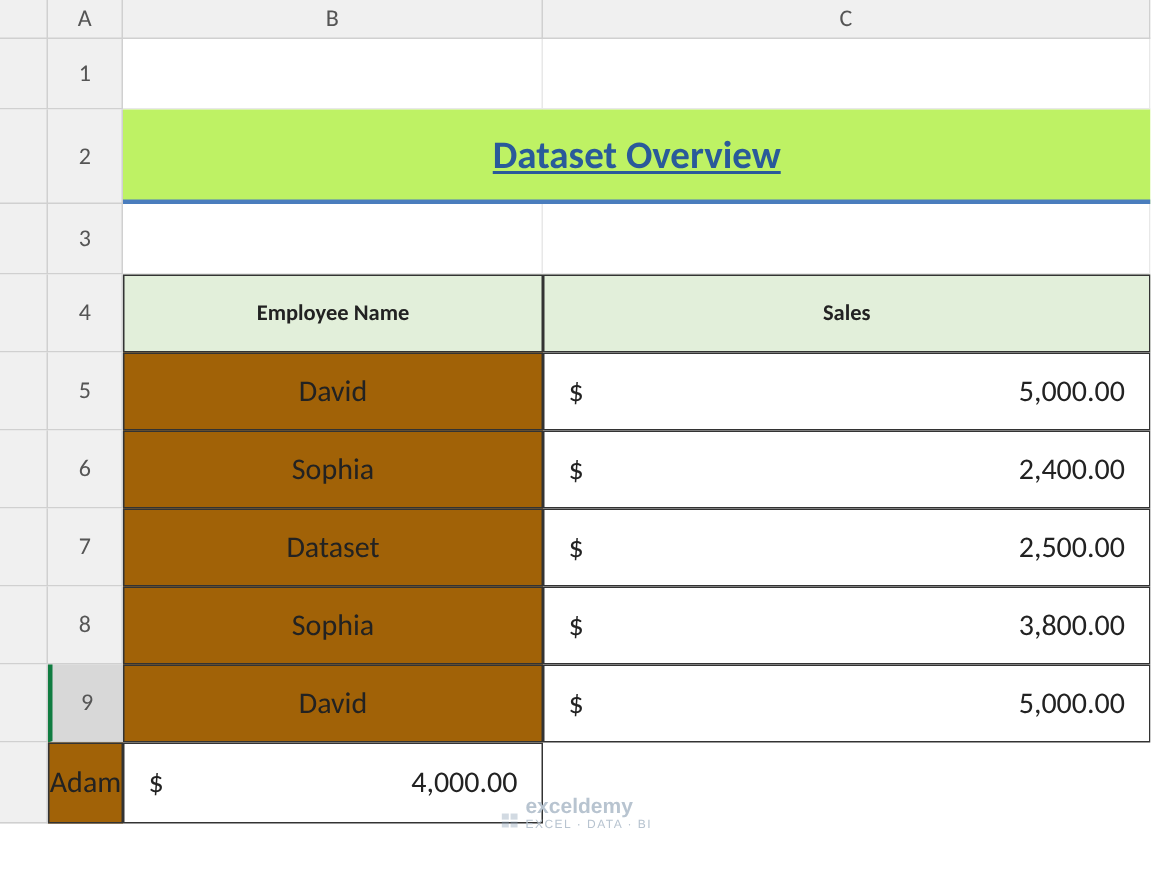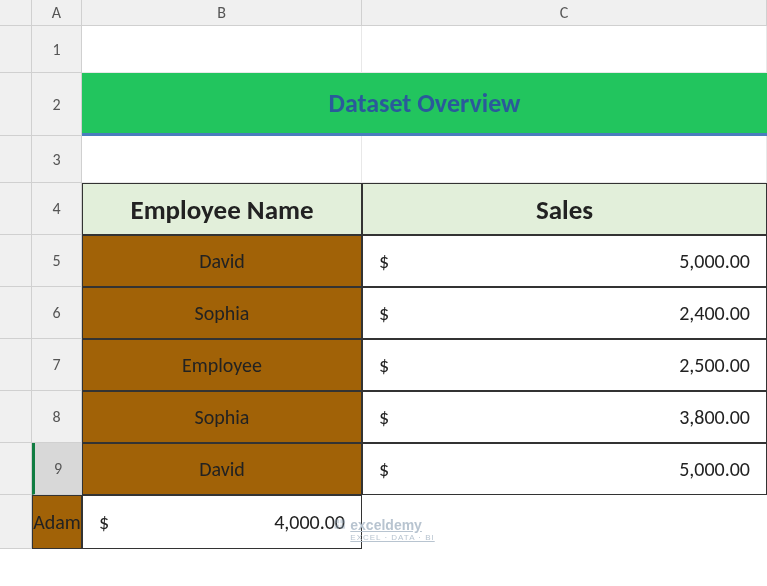--- a/index.html
+++ b/index.html
@@ -49,36 +49,37 @@
       background: #d8d8d8;
       border-left: 3px solid #107c41;
     }
     .cell {
       border-right: 1px solid #e8e8e8;
       border-bottom: 1px solid #e8e8e8;
       background: #ffffff;
     }
     .title-cell {
       grid-column: 3 / 5;
-      background: #22c55e;
+      background: #bef264;
       border-bottom: 3px solid #4a7dbd;
       display: flex;
       align-items: center;
       justify-content: center;
       font-size: 26px;
       font-weight: bold;
       color: #2a5a9a;
+      text-decoration: underline;
     }
     .table-header {
       background: #e2efda;
       border: 1px solid #333;
       display: flex;
       align-items: center;
       justify-content: center;
-      font-size: 27px;
+      font-size: 15px;
       font-weight: bold;
       color: #222;
     }
     .table-cell-name {
       border: 1px solid #333;
       display: flex;
       align-items: center;
       justify-content: center;
       font-size: 20px;
       color: #222;
@@ -97,29 +98,28 @@
     .dollar {
       flex-shrink: 0;
     }
     .amount {
       flex-shrink: 0;
     }
     .watermark {
       position: absolute;
       left: 50%;
       transform: translateX(-50%);
-      bottom: 44px;
+      bottom: 32px;
       font-size: 11px;
       color: #b8c4d0;
       font-family: Arial, sans-serif;
       display: flex;
-      align-items: flex-start;
+      align-items: flex-end;
       gap: 4px;
       pointer-events: none;
-      text-decoration: underline;
     }
     .watermark svg {
       width: 14px;
       height: 14px;
       opacity: 0.4;
     }
     .watermark .brand {
       font-weight: bold;
       font-size: 14px;
     }
@@ -168,21 +168,21 @@
   <div class="corner-header"></div>
   <div class="row-header">6</div>
   <div class="table-cell-name">Sophia</div>
   <div class="table-cell-sales">
     <span class="dollar">$</span>
     <span class="amount">2,400.00</span>
   </div>
 
   <div class="corner-header"></div>
   <div class="row-header">7</div>
-  <div class="table-cell-name">Employee</div>
+  <div class="table-cell-name">Dataset</div>
   <div class="table-cell-sales">
     <span class="dollar">$</span>
     <span class="amount">2,500.00</span>
   </div>
 
   <div class="corner-header"></div>
   <div class="row-header">8</div>
   <div class="table-cell-name">Sophia</div>
   <div class="table-cell-sales">
     <span class="dollar">$</span>

